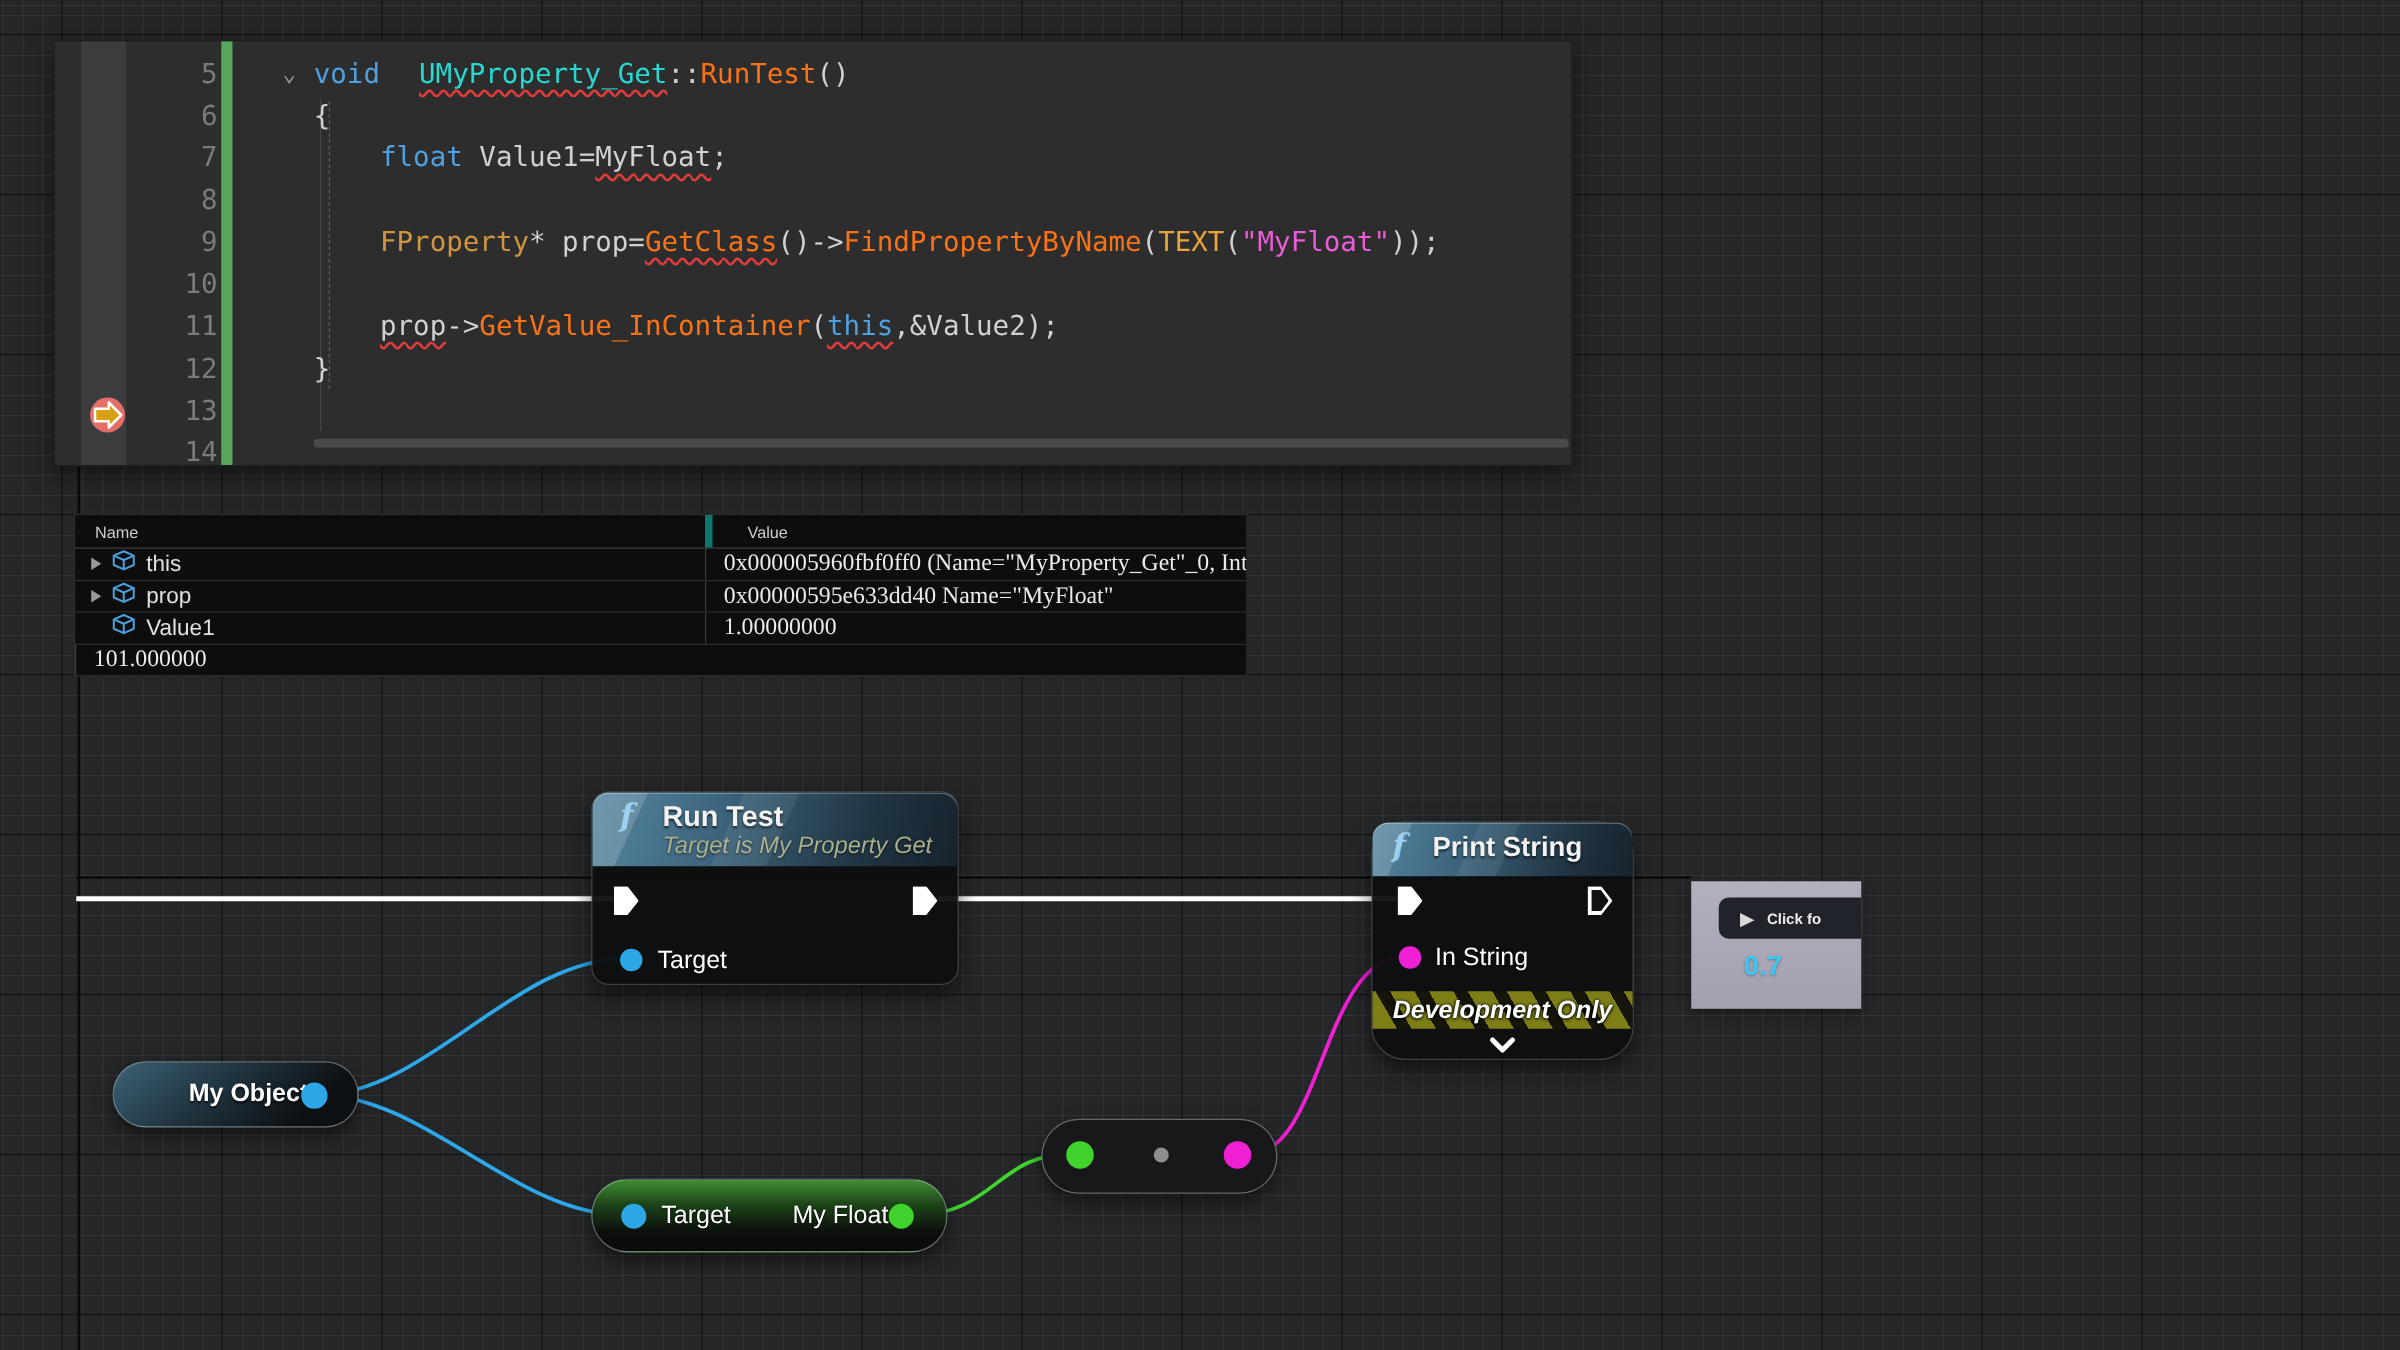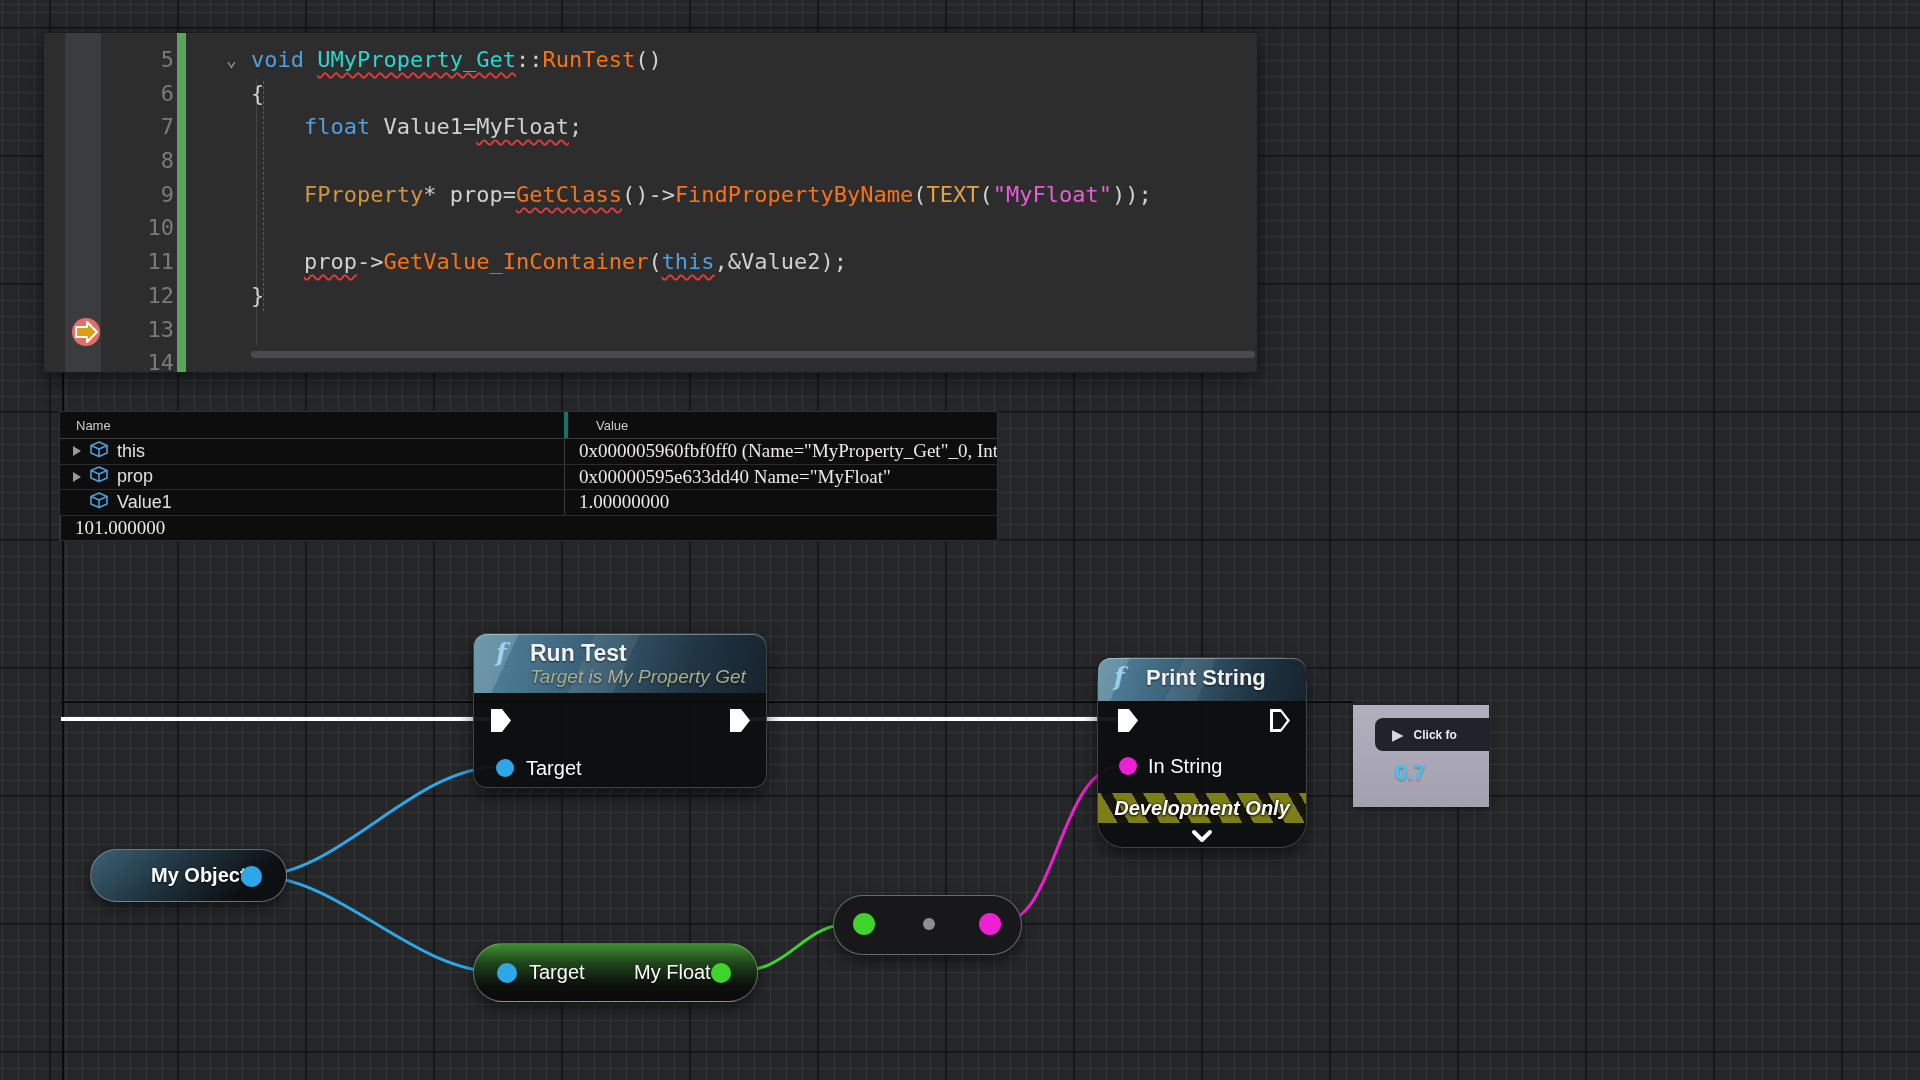--- a/index.html
+++ b/index.html
@@ -26,39 +26,39 @@
     box-shadow:0 6px 18px rgba(0,0,0,.5);}
   #breakpoint-strip{position:absolute;left:21px;top:0;bottom:0;width:36px;background:#3a3c3e;}
   #gutter-numbers{position:absolute;left:57px;top:10px;width:73px;}
   .gut-num{height:33.7px;line-height:33.7px;text-align:right;color:#7b7b7b;
     font-family:"DejaVu Sans Mono",monospace;font-size:22px;}
   #green-change-bar{position:absolute;left:133px;top:0;bottom:0;width:9px;background:var(--c-greenbar);}
   #code-lines{position:absolute;left:0;top:10px;right:0;}
   .code-line{position:relative;height:33.7px;line-height:33.7px;padding-left:207px;
     white-space:pre;font-family:"DejaVu Sans Mono",monospace;font-size:22px;color:#d0d0d0;}
   .fold-chevron{position:absolute;left:182px;top:0;color:#9a9a9a;font-size:18px;}
-  .tk-kw{color:#4fa0e0;} .tk-cls{color:#27d8d0;} .tk-fn{color:#f97316;margin-top:24px;}
+  .tk-kw{color:#4fa0e0;} .tk-cls{color:#27d8d0;margin-left:18px;} .tk-fn{color:#f97316;margin-top:24px;}
   .tk-type{color:#cf9540;} .tk-macro{color:#e8a33d;} .tk-str{color:#e95ed6;}
   .tk-num{color:#e8a33d;} .tk-plain{color:#d0d0d0;}
   .sq{text-decoration-line:underline;text-decoration-style:wavy;
       text-decoration-color:var(--c-squiggle);text-decoration-thickness:2px;text-underline-offset:5px;}
   #indent-guide{position:absolute;left:219px;top:48px;height:230px;width:0;
     border-left:1px dashed #5c5c5c;}
   #brace-guide{position:absolute;left:212px;top:46px;height:266px;width:0;border-left:1px solid #454545;}
   #code-hscrollbar{position:absolute;left:207px;top:318px;width:1004px;height:7px;
     background:#4a4a4d;border-radius:3px;}
   #debug-arrow{position:absolute;left:25px;top:282px;}
 
   
   #watch-window{position:absolute;left:59px;top:411px;width:939px;height:130px;
     background:#0d0d0e;border:1px solid #303030;z-index:5;}
   #watch-header{display:grid;grid-template-columns:504px 1fr;height:27px;
     border-bottom:1px solid #3c3c3c;align-items:center;}
   .watch-hcell{color:#cfcfcf;font-size:13px;padding-left:16px;}
-  #watch-header .watch-hcell:last-child{border-left:4px solid #0f766e;height:100%;
+  #watch-header .watch-hcell:last-child{border-left:6px solid #0f766e;height:100%;
     display:flex;align-items:center;padding-left:28px;}
   .watch-row{display:grid;grid-template-columns:504px 1fr;height:25.5px;
     border-bottom:1px solid #2c2c2c;align-items:center;}
   .watch-name{display:flex;align-items:center;height:100%;}
   .watch-expander{width:0;height:0;border-left:8px solid #9a9a9a;border-top:5px solid transparent;
     border-bottom:5px solid transparent;margin-left:13px;}
   .watch-expander.hidden{visibility:hidden;}
   .watch-cube{margin-left:7px;flex:0 0 auto;}
   .watch-label{color:#e0e0e0;font-size:18px;margin-left:7px;}
   .watch-value{color:#eceaea;font-family:"Liberation Serif",serif;font-size:19px;

